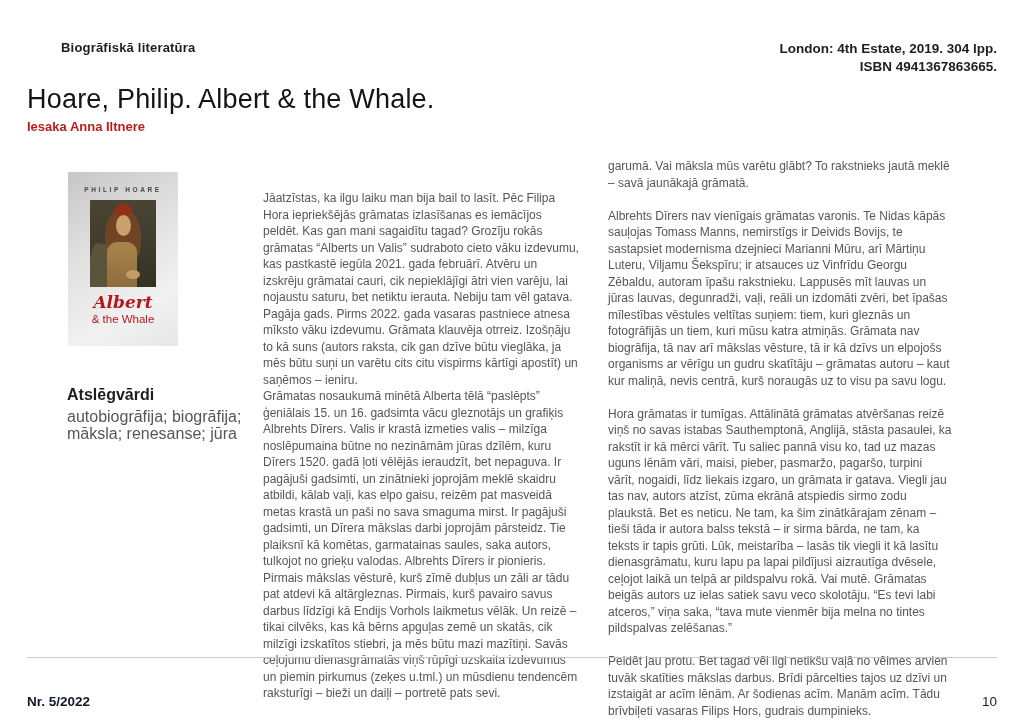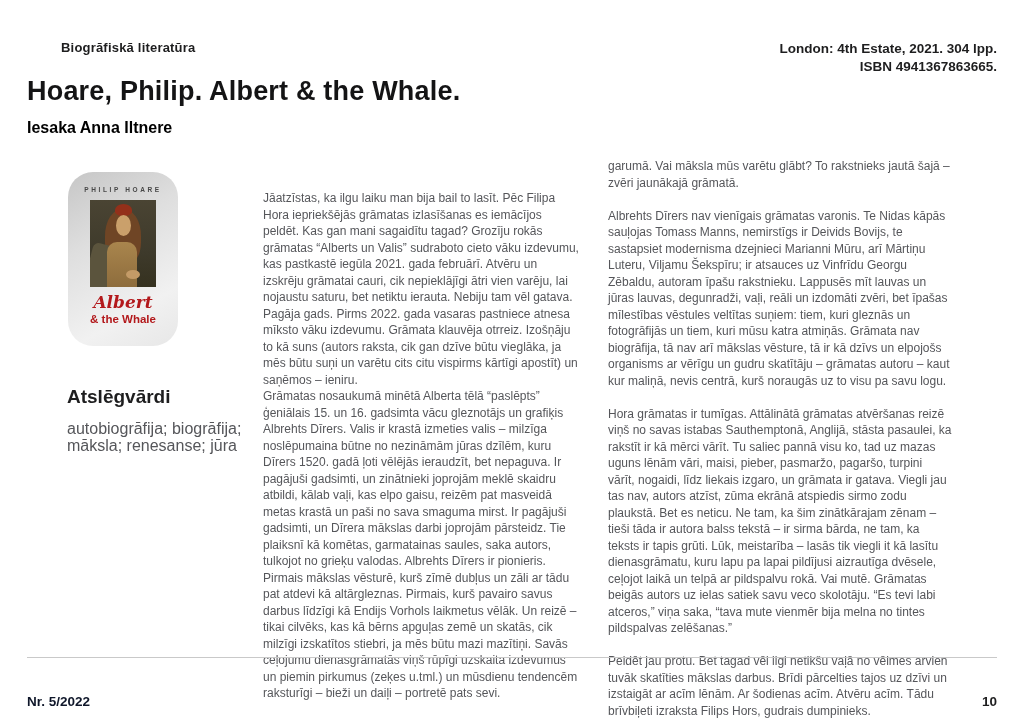--- a/index.html
+++ b/index.html
@@ -16,34 +16,33 @@
   
   .category {
     position:absolute; left:27px; top:40px;
     font-size:13px; font-weight:bold; color:#1e1e1f; letter-spacing:0.2px;padding-left:34px;
   }
   .pubinfo {
     position:absolute; right:27px; top:40px;
     text-align:right; font-size:13.5px; font-weight:bold; color:#1e1e1f; line-height:1.35;
   }
   .title {
-    position:absolute; left:27px; top:76px;
-    font-size:27px; font-weight:bold; color:#141415; letter-spacing:0.2px;
+    position:absolute; left:27px; top:84px;
+    font-size:27px; font-weight:normal; color:#141415; letter-spacing:0.2px;
   }
   .recommender {
     position:absolute; left:27px; top:119px;
-    font-size:16px; font-weight:bold; color:#000000;
+    font-size:13px; font-weight:bold; color:#b91c1c;
   }
 
   
   .cover {
     position:absolute; left:68px; top:172px; width:110px; height:174px;
     background: linear-gradient(150deg, #c6c6c6 0%, #dedede 35%, #f1f1f1 75%, #e7e7e7 100%);
     text-align:center;
-    border-radius:25px;
   }
   .cover-author {
     padding-top:14px; font-size:6.5px; font-weight:bold;
     letter-spacing:2.6px; color:#474747; white-space:nowrap;
   }
   .cover-art {
     width:66px; height:87px; margin:7px auto 0;
     background: linear-gradient(180deg,#4a4433 0%, #3e3a2b 60%, #35311f 100%);
     position:relative; overflow:hidden;
   }
@@ -69,26 +68,26 @@
   }
   .cover-art .hand {
     position:absolute; left:36px; top:70px; width:14px; height:9px;
     background:#c49b67; border-radius:50%;
   }
   .cover-title {
     margin-top:7px; font-family:"DejaVu Serif", serif; font-style:italic;
     font-weight:bold; font-size:17px; color:#b3191c; line-height:1;
   }
   .cover-subtitle {
-    margin-top:3px; font-size:11.5px; font-weight:700; color:#b3191c; line-height:1;
+    margin-top:3px; font-size:11.5px; font-weight:400; color:#b3191c; line-height:1;
   }
 
   
   .keywords-block { position:absolute; left:67px; top:386px; width:178px; }
-  .keywords-heading { font-size:19px; font-weight:bold; color:#1e1e1f; margin-bottom:12px; }
+  .keywords-heading { font-size:16px; font-weight:bold; color:#1e1e1f; margin-bottom:4px; }
   .keywords-text { font-size:16px; line-height:17px; color:#55565a; }
   .side-link {
     display:block; margin-top:17px; font-size:12.5px; line-height:20px;
     color:#2f6db4; text-decoration:underline; word-break:break-all; cursor:pointer;
   }
 
   
   .col { position:absolute; top:158px; font-size:12px; line-height:16.5px; color:#55565a; }
   .col1 { left:263px; width:318px; }
   .col2 { left:608px; width:344px; }
@@ -96,32 +95,32 @@
   .col p.m0 { margin-bottom:0;margin-top:32px; }
 
   
   .footer-divider {
     position:absolute; left:27px; right:27px; top:657px; height:1px; background:#c9c9c9;
   }
   .footer-issue {
     position:absolute; left:27px; top:694px; font-size:13.5px; font-weight:bold; color:#0f172a;
   }
   .footer-page {
-    position:absolute; right:27px; top:694px; font-size:13.5px; font-weight:bold; color:#1e1e1f;
+    position:absolute; right:27px; top:694px; font-size:13.5px; font-weight:normal; color:#1e1e1f;
   }
 </style>
 </head>
 <body>
 
 <div class="page">
 
   <div class="category">Biogrāfiskā literatūra</div>
 
   <div class="pubinfo">
-    <div>London: 4th Estate, 2021. 304 lpp.</div>
+    <div>London: 4th Estate, 2019. 304 lpp.</div>
     <div>ISBN 4941367863665.</div>
   </div>
 
   <h1 class="title">Hoare, Philip. Albert &amp; the Whale.</h1>
 
   <div class="recommender">Iesaka Anna Iltnere</div>
 
   <div class="cover">
     <div class="cover-author">PHILIP HOARE</div>
     <div class="cover-art">
@@ -141,23 +140,23 @@
     <div class="keywords-text">autobiogrāfija; biogrāfija; māksla; renesanse; jūra</div>
   </div>
 
   <div class="col col1">
     <p class="m0">Jāatzīstas, ka ilgu laiku man bija bail to lasīt. Pēc Filipa Hora iepriekšējās grāmatas izlasīšanas es iemācījos peldēt. Kas gan mani sagaidītu tagad? Grozīju rokās grāmatas “Alberts un Valis” sudraboto cieto vāku izdevumu, kas pastkastē iegūla 2021. gada februārī. Atvēru un izskrēju grāmatai cauri, cik nepieklājīgi ātri vien varēju, lai nojaustu saturu, bet netiktu ierauta. Nebiju tam vēl gatava. Pagāja gads. Pirms 2022. gada vasaras pastniece atnesa mīksto vāku izdevumu. Grāmata klauvēja otrreiz. Izošņāju to kā suns (autors raksta, cik gan dzīve būtu vieglāka, ja mēs būtu suņi un varētu cits citu vispirms kārtīgi apostīt) un saņēmos – ieniru.</p>
     <p>Grāmatas nosaukumā minētā Alberta tēlā “paslēpts” ģeniālais 15. un 16. gadsimta vācu gleznotājs un grafiķis Albrehts Dīrers. Valis ir krastā izmeties valis – milzīga noslēpumaina būtne no nezināmām jūras dzīlēm, kuru Dīrers 1520. gadā ļoti vēlējās ieraudzīt, bet nepaguva. Ir pagājuši gadsimti, un zinātnieki joprojām meklē skaidru atbildi, kālab vaļi, kas elpo gaisu, reizēm pat masveidā metas krastā un paši no sava smaguma mirst. Ir pagājuši gadsimti, un Dīrera mākslas darbi joprojām pārsteidz. Tie plaiksnī kā komētas, garmatainas saules, saka autors, tulkojot no grieķu valodas. Albrehts Dīrers ir pionieris. Pirmais mākslas vēsturē, kurš zīmē dubļus un zāli ar tādu pat atdevi kā altārgleznas. Pirmais, kurš pavairo savus darbus līdzīgi kā Endijs Vorhols laikmetus vēlāk. Un reizē – tikai cilvēks, kas kā bērns apguļas zemē un skatās, cik milzīgi izskatītos stiebri, ja mēs būtu mazi mazītiņi. Savās ceļojumu dienasgrāmatās viņš rūpīgi uzskaita izdevumus un piemin pirkumus (zeķes u.tml.) un mūsdienu tendencēm raksturīgi – bieži un daiļi – portretē pats sevi.</p>
     <p>Nakts debesīs krītošas zvaigznes un ekscentriskas skatuves un dzīves zvaigznes ir Hora literārais lauks. Gan skaistais, gan jūra ir tie ietilpīgie noslēpumi, kurus autors min jau vairāku grāmatu</p>
   </div>
 
   <div class="col col2">
-    <p>garumā. Vai māksla mūs varētu glābt? To rakstnieks jautā šajā – zvēri jaunākajā grāmatā.</p>
+    <p>garumā. Vai māksla mūs varētu glābt? To rakstnieks jautā meklē – savā jaunākajā grāmatā.</p>
     <p>Albrehts Dīrers nav vienīgais grāmatas varonis. Te Nidas kāpās sauļojas Tomass Manns, nemirstīgs ir Deivids Bovijs, te sastapsiet modernisma dzejnieci Marianni Mūru, arī Mārtiņu Luteru, Viljamu Šekspīru; ir atsauces uz Vinfrīdu Georgu Zēbaldu, autoram īpašu rakstnieku. Lappusēs mīt lauvas un jūras lauvas, degunradži, vaļi, reāli un izdomāti zvēri, bet īpašas mīlestības vēstules veltītas suņiem: tiem, kuri gleznās un fotogrāfijās un tiem, kuri mūsu katra atmiņās. Grāmata nav biogrāfija, tā nav arī mākslas vēsture, tā ir kā dzīvs un elpojošs organisms ar vērīgu un gudru skatītāju – grāmatas autoru – kaut kur maliņā, nevis centrā, kurš noraugās uz to visu pa savu logu.</p>
     <p>Hora grāmatas ir tumīgas. Attālinātā grāmatas atvēršanas reizē viņš no savas istabas Sauthemptonā, Anglijā, stāsta pasaulei, ka rakstīt ir kā mērci vārīt. Tu saliec pannā visu ko, tad uz mazas uguns lēnām vāri, maisi, pieber, pasmaržo, pagaršo, turpini vārīt, nogaidi, līdz liekais izgaro, un grāmata ir gatava. Viegli jau tas nav, autors atzīst, zūma ekrānā atspiedis sirmo zodu plaukstā. Bet es neticu. Ne tam, ka šim zinātkārajam zēnam – tieši tāda ir autora balss tekstā – ir sirma bārda, ne tam, ka teksts ir tapis grūti. Lūk, meistarība – lasās tik viegli it kā lasītu dienasgrāmatu, kuru lapu pa lapai pildījusi aizrautīga dvēsele, ceļojot laikā un telpā ar pildspalvu rokā. Vai mutē. Grāmatas beigās autors uz ielas satiek savu veco skolotāju. “Es tevi labi atceros,” viņa saka, “tava mute vienmēr bija melna no tintes pildspalvas zelēšanas.”</p>
-    <p>Peldēt jau protu. Bet tagad vēl ilgi netikšu vaļā no vēlmes arvien tuvāk skatīties mākslas darbus. Brīdi pārcelties tajos uz dzīvi un izstaigāt ar acīm lēnām. Ar šodienas acīm. Atvēru acīm. Tādu brīvbiļeti izraksta Filips Hors, gudrais dumpinieks.</p>
+    <p>Peldēt jau protu. Bet tagad vēl ilgi netikšu vaļā no vēlmes arvien tuvāk skatīties mākslas darbus. Brīdi pārcelties tajos uz dzīvi un izstaigāt ar acīm lēnām. Ar šodienas acīm. Manām acīm. Tādu brīvbiļeti vasaras Filips Hors, gudrais dumpinieks.</p>
   </div>
 
   <div class="footer-divider"></div>
   <div class="footer-issue">Nr. 5/2022</div>
   <div class="footer-page">10</div>
 
 </div>
 
 </body></html>

